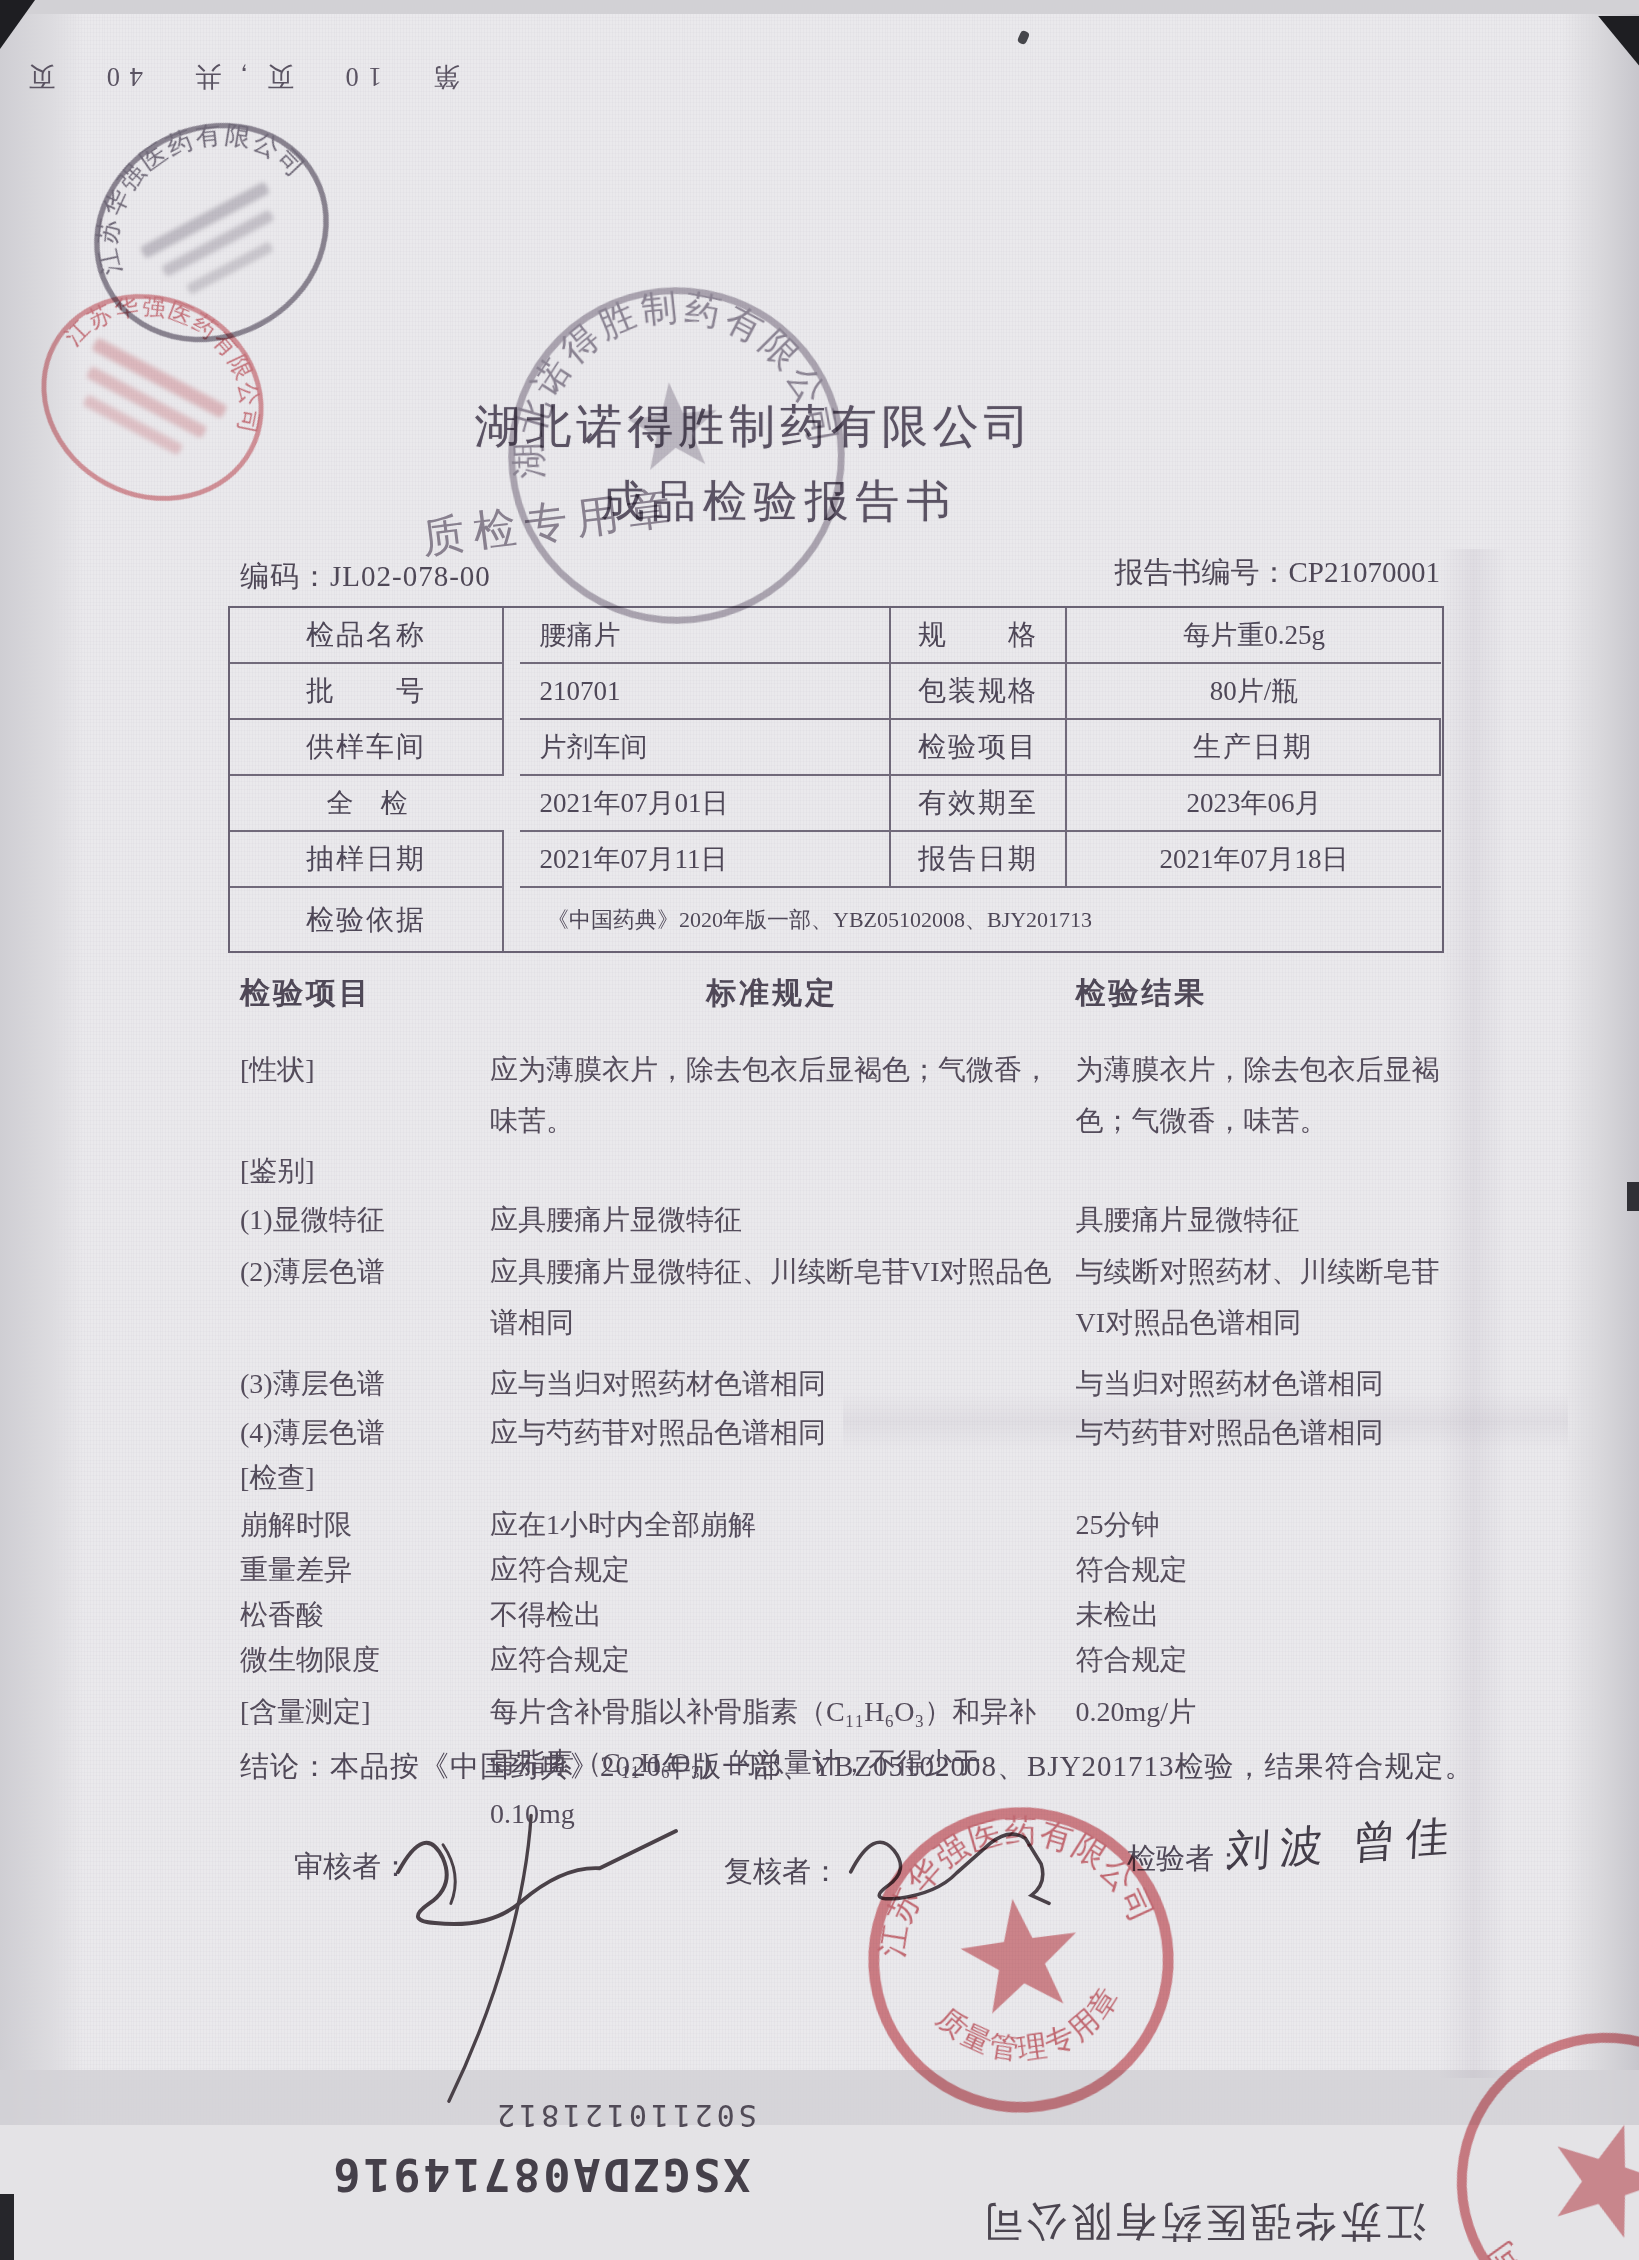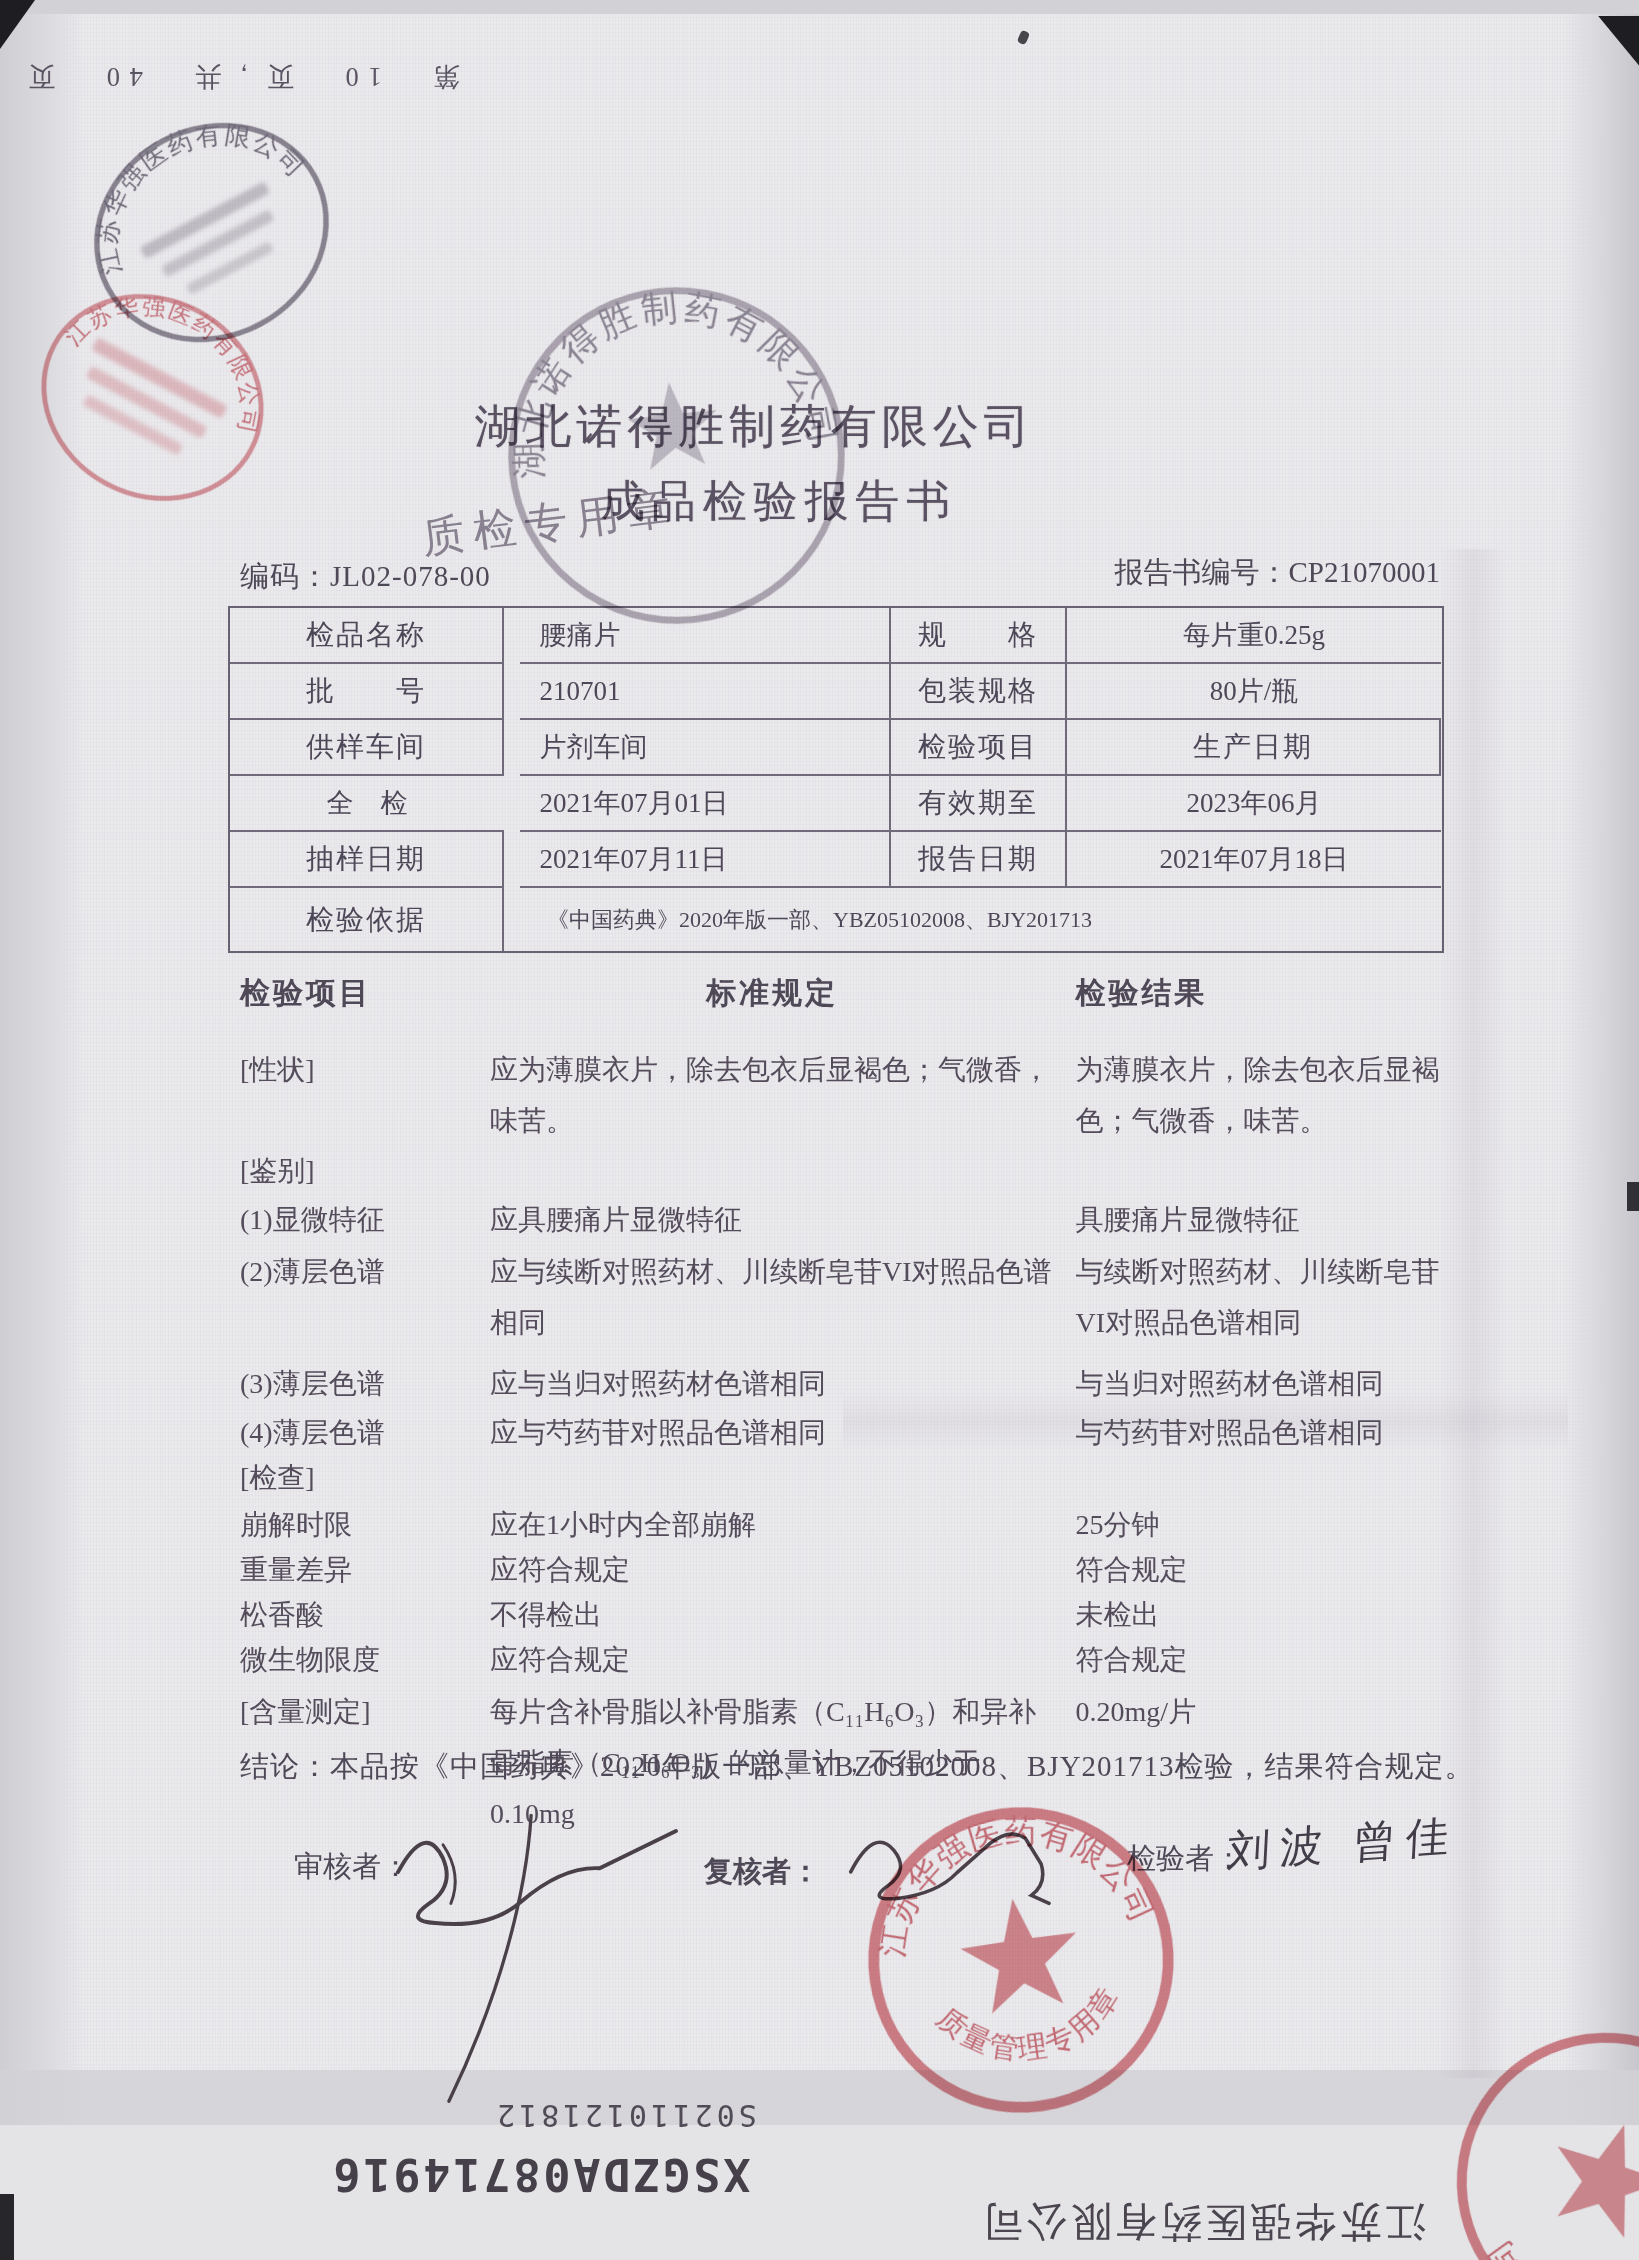--- a/index.html
+++ b/index.html
@@ -139,21 +139,21 @@
       <div></div>
       <div class="rc3"></div>
     </div>
     <div class="r-row">
       <div>(1)显微特征</div>
       <div>应具腰痛片显微特征</div>
       <div class="rc3">具腰痛片显微特征</div>
     </div>
     <div class="r-row tall gap14">
       <div>(2)薄层色谱</div>
-      <div>应与续断对照药材、川续断皂苷VI对照品色谱相同</div>
+      <div>应具腰痛片显微特征、川续断皂苷VI对照品色谱相同</div>
       <div class="rc3">与续断对照药材、川续断皂苷VI对照品色谱相同</div>
     </div>
     <div class="r-row">
       <div>(3)薄层色谱</div>
       <div>应与当归对照药材色谱相同</div>
       <div class="rc3">与当归对照药材色谱相同</div>
     </div>
     <div class="r-row gap0">
       <div>(4)薄层色谱</div>
       <div>应与芍药苷对照品色谱相同</div>
@@ -193,21 +193,21 @@
 
   <div class="abs conclusion">结论：本品按《中国药典》2020年版一部、YBZ05102008、BJY201713检验，结果符合规定。</div>
 
   <div class="abs sig-label" style="left:294px;top:1847px;">审核者：</div>
   <svg class="abs" style="left:384px;top:1786px;" width="304" height="323" viewBox="0 0 310 330">
     <path class="sigpath" stroke-width="4" d="M14 88 q 28 -52 46 -14 q 12 28 -14 46 q -26 18 6 20 q 56 6 88 -22 q 42 -36 80 -34 l 78 -38"></path>
     <path class="sigpath" stroke-width="3.4" d="M150 30 C 145 110, 118 215, 66 322"></path>
     <path class="sigpath" stroke-width="3" d="M60 60 q 20 30 8 60"></path>
   </svg>
 
-  <div class="abs sig-label" style="left:704px;top:1852px;font-weight:bold;">复核者：</div>
+  <div class="abs sig-label" style="left:724px;top:1852px;">复核者：</div>
   <svg class="abs" style="left:835px;top:1811px;" width="216" height="108" viewBox="0 0 220 110">
     <path class="sigpath" stroke-width="3.6" d="M16 62 q 24 -46 44 -22 q 16 20 -6 36 q -22 16 10 13 q 40 -5 60 -26 l 34 -30 q 20 -16 36 -5 l 16 26 q 6 20 -10 32 l 18 8"></path>
   </svg>
 
   <div class="abs sig-label" style="left:1127px;top:1839px;">检验者：</div>
   <div class="abs inspector-names">刘波 曾佳</div>
 
   <svg class="abs stamp" style="left:495px;top:274px;opacity:.72;transform:rotate(-6deg);" width="363" height="363" viewBox="0 0 370 370">
     <circle cx="185" cy="185" r="168" fill="none" stroke="#7d7386" stroke-width="7" stroke-opacity=".75"></circle>
     <path id="arcC" d="M 47 185 A 138 138 0 1 1 323 185" fill="none"></path>

